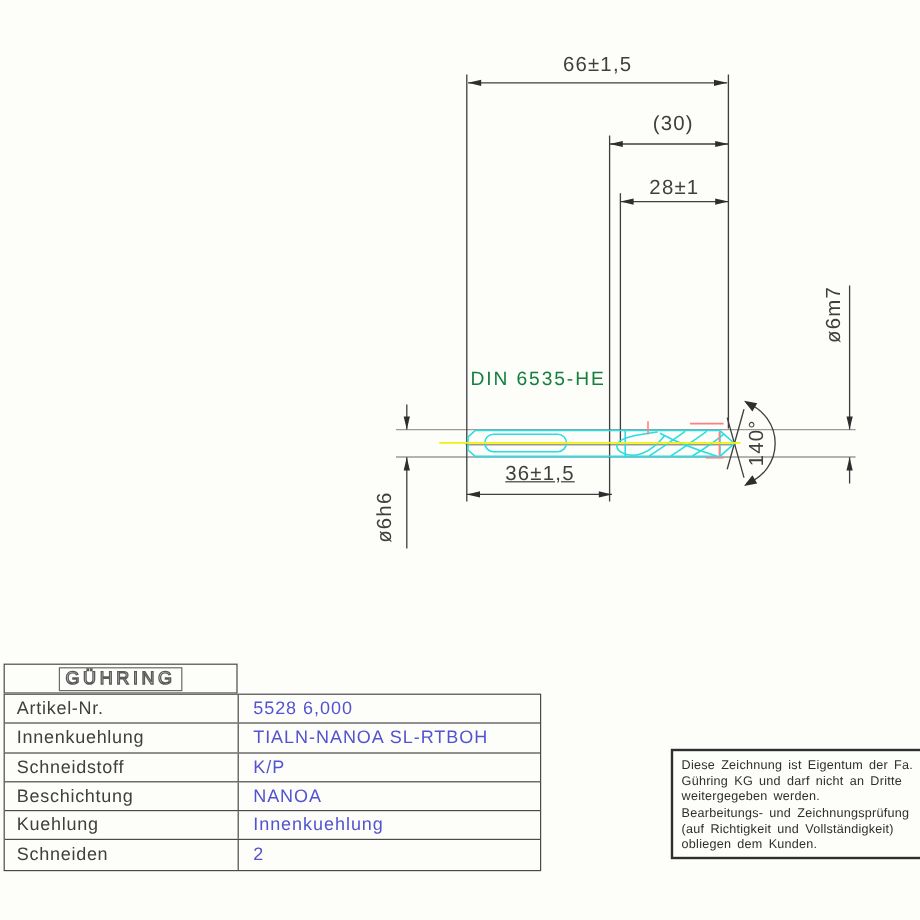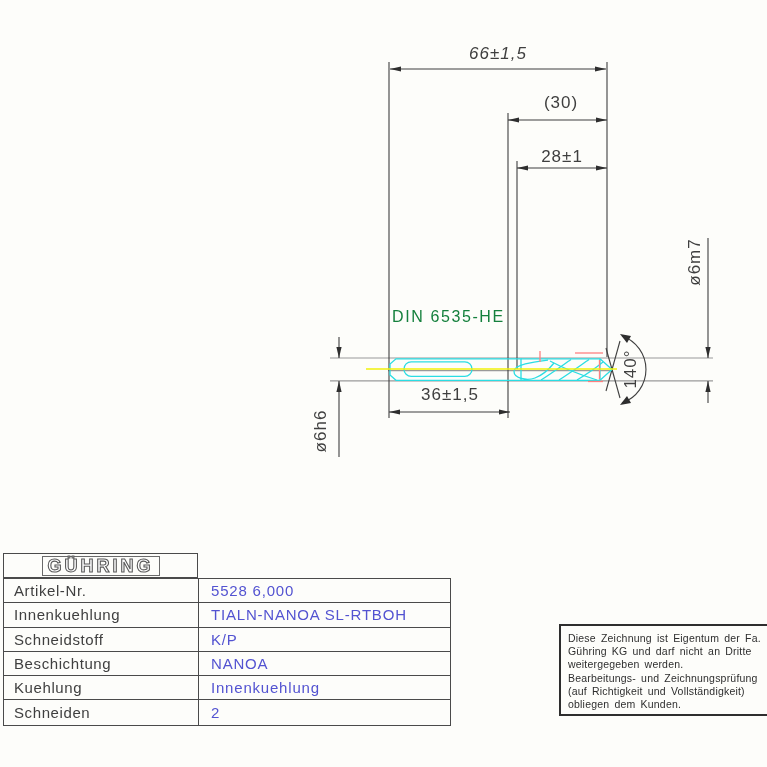--- a/index.html
+++ b/index.html
@@ -25,21 +25,21 @@
     position:absolute;left:3px;top:553px;width:195px;height:25px;
     border:1.5px solid #4a4a4a;box-sizing:border-box;
     display:flex;align-items:center;justify-content:center;
     background:#fdfdfa;
   }
   .logo-box{
     border:1.5px solid #6a6a6a;padding:0 5px;height:18px;
     display:flex;align-items:center;justify-content:center;
   }
   .logo-text{
-    font-size:18px;font-weight:700;letter-spacing:3px;
+    font-size:15px;font-weight:400;letter-spacing:3px;
     color:#ffffff;-webkit-text-stroke:1.1px #5a5a5a;
     line-height:1;
   }
   .spec-table{
     position:absolute;left:3px;top:578px;width:448px;
     border:1.5px solid #4a4a4a;box-sizing:border-box;
     background:#fdfdfa;
   }
   .trow{
     display:flex;height:24.3px;box-sizing:border-box;
@@ -128,24 +128,24 @@
   <g stroke="#ff8080" stroke-width="1.3" fill="none">
     <line x1="540" y1="351" x2="540" y2="362"></line>
     <line x1="575" y1="353" x2="603" y2="353"></line>
     <line x1="599.5" y1="360" x2="599.5" y2="379"></line>
     <line x1="588" y1="381.5" x2="603" y2="381.5"></line>
   </g>
 
   <line x1="366" y1="369" x2="617" y2="369" stroke="#f1f10a" stroke-width="1.4"></line>
 </svg>
 
-<div class="dim" style="left:438px;top:44px;width:120px;font-style:italic;">66±1,5</div>
+<div class="dim" style="left:438px;top:44px;width:120px;">66±1,5</div>
 <div class="dim" style="left:521px;top:93px;width:80px;">(30)</div>
 <div class="dim" style="left:512px;top:147px;width:100px;">28±1</div>
-<div class="dim" style="left:390px;top:385px;width:120px;">36±1,5</div>
+<div class="dim" style="left:390px;top:385px;width:120px;text-decoration:underline;">36±1,5</div>
 <div class="dim rot" style="left:596px;top:359px;width:70px;height:20px;">140°</div>
 <div class="dim rot" style="left:660px;top:252px;width:70px;height:20px;">ø6m7</div>
 <div class="dim rot" style="left:286px;top:421px;width:70px;height:20px;">ø6h6</div>
 <div class="din">DIN 6535-HE</div>
 
 <div class="logo-cell">
   <div class="logo-box">
     <span class="logo-text">GÜHRING</span>
   </div>
 </div>

